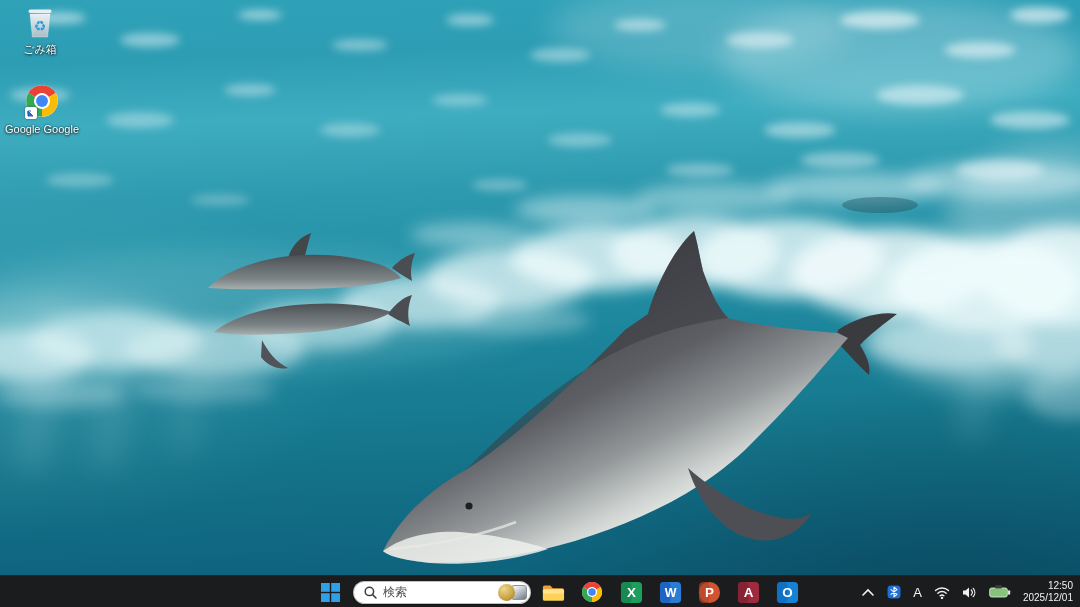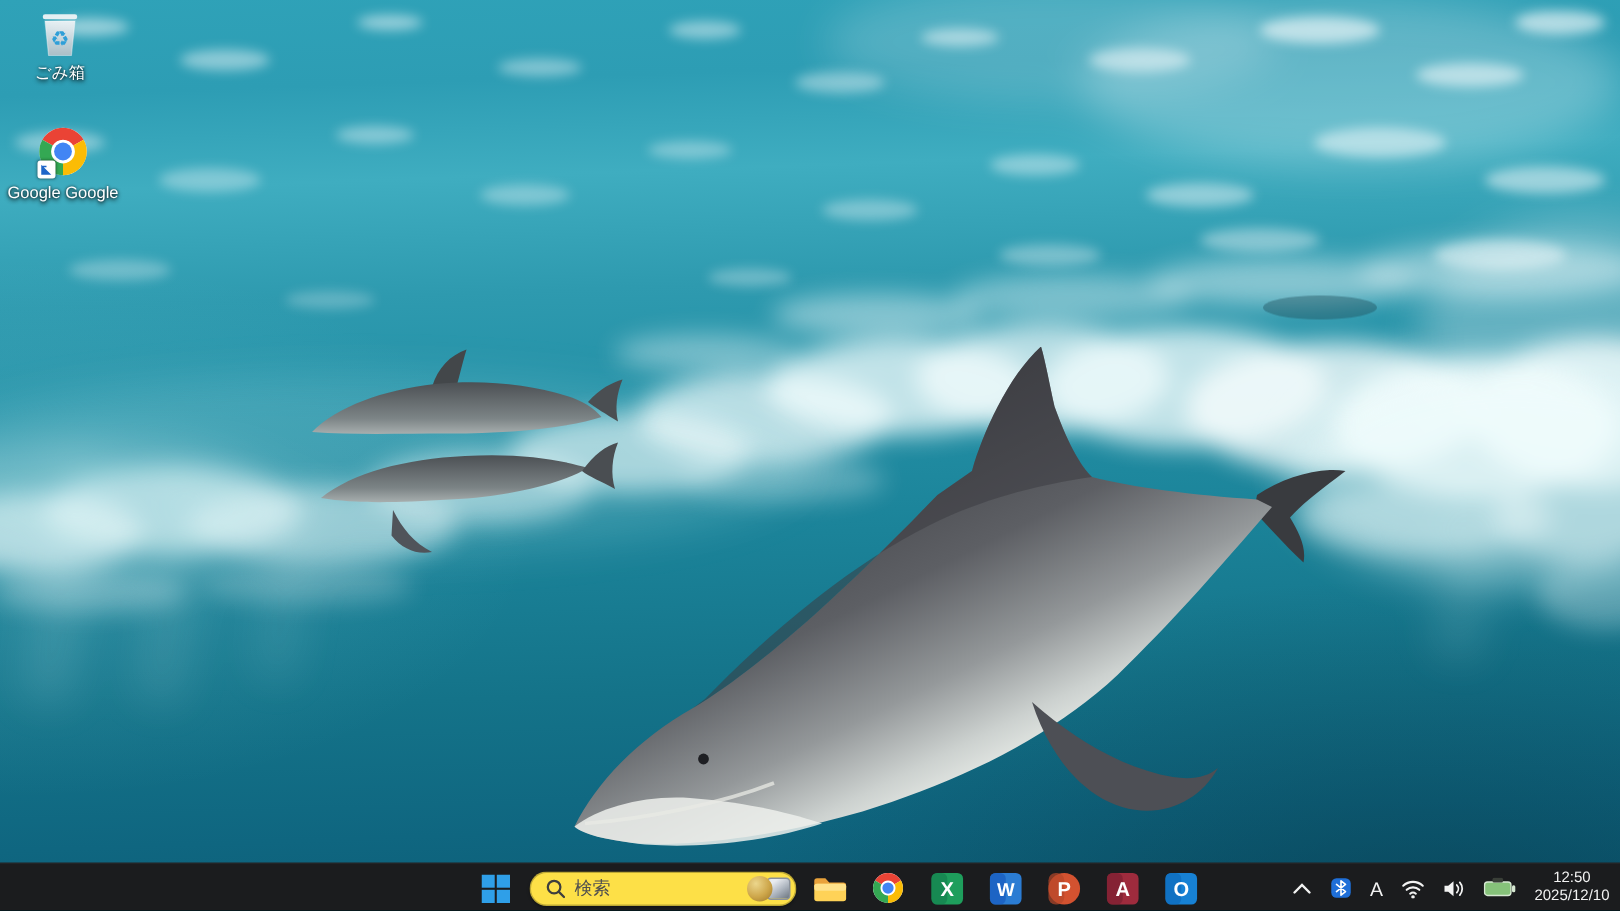--- a/index.html
+++ b/index.html
@@ -31,21 +31,21 @@
       box-shadow:0 0 2px rgba(0,0,0,.5); }
 
   
   .taskbar { position:absolute; left:0; bottom:0; width:1080px; height:32px;
              background:#1b1c1e; border-top:1px solid rgba(255,255,255,.04); }
   .tb-center { position:absolute; left:316px; top:0; height:32px;
                display:flex; align-items:center; gap:9px; }
   .start-btn { width:28px; height:28px; border:none; background:transparent; border-radius:4px;
                display:flex; align-items:center; justify-content:center; cursor:pointer; }
 
-  .search-pill { width:178px; height:23px; background:#fde047; border-radius:12px;
+  .search-pill { width:178px; height:23px; background:#ffffff; border-radius:12px;
                  border:1px solid rgba(0,0,0,.25); display:flex; align-items:center;
                  gap:6px; padding:0 3px 0 10px; box-shadow:0 1px 2px rgba(0,0,0,.35); }
   .search-pill input { flex:1; min-width:0; border:none; outline:none; background:transparent;
                        font-size:12px; color:#3c3c3c; font-family:"Liberation Sans", sans-serif; }
   .search-pill input::placeholder { color:#4f4f4f; opacity:1; }
   .search-badges { display:flex; align-items:center; }
   .badge-coin { width:17px; height:17px; border-radius:50%;
       background:radial-gradient(circle at 35% 30%, #ecd68c, #cda64a 55%, #9c7426); z-index:2; }
   .badge-gadget { width:16px; height:15px; border-radius:3px; margin-left:-4px; z-index:1;
       background:linear-gradient(145deg,#e8ebef 20%, #aab2bc 60%, #6d7680);
@@ -54,21 +54,21 @@
   .tb-apps { display:flex; align-items:center; gap:13px; }
   .tb-app { width:26px; height:26px; border:none; background:transparent; border-radius:4px;
             display:flex; align-items:center; justify-content:center; cursor:pointer; }
 
   .tray { position:absolute; right:5px; top:0; height:32px; display:flex;
           align-items:center; gap:8px; color:#f2f2f2; }
   .tray-btn { display:flex; align-items:center; justify-content:center; border:none;
               background:transparent; color:#f2f2f2; cursor:pointer; height:26px;
               border-radius:4px; padding:0 2px; }
   .ime { font-size:13px; line-height:1; padding:0 2px; }
-  .clock { font-size:10px; text-align:center; line-height:1.25; padding-right:2px; }
+  .clock { font-size:10px; text-align:right; line-height:1.25; padding-right:2px; }
   .clock div { white-space:nowrap; }
 </style>
 </head>
 <body>
 
 <div class="screen">
 
   <div class="wall-base"></div>
 
   <svg class="wall-svg" width="1080" height="607" viewBox="0 0 1080 607">
@@ -352,18 +352,18 @@
         <svg width="22" height="14" viewBox="0 0 22 14">
           <rect x="0.7" y="3" width="17.6" height="9" rx="2" fill="#86c27a" stroke="#d6e8d2" stroke-width="0.9"></rect>
           <rect x="19" y="5.2" width="2.2" height="4.6" rx="1" fill="#d6e8d2"></rect>
           <path d="M7.5 3 L7.5 0.8 M11.5 3 L11.5 0.8" stroke="#3a3f38" stroke-width="1.4"></path>
           <rect x="6" y="0.2" width="7" height="3.2" rx="1" fill="#3a3f38"></rect>
         </svg>
       </button>
       <button class="tray-btn clock">
         <div>
           <div>12:50</div>
-          <div>2025/12/10</div>
+          <div>2025/12/01</div>
         </div>
       </button>
     </div>
   </div>
 </div>
 
 </body></html>

